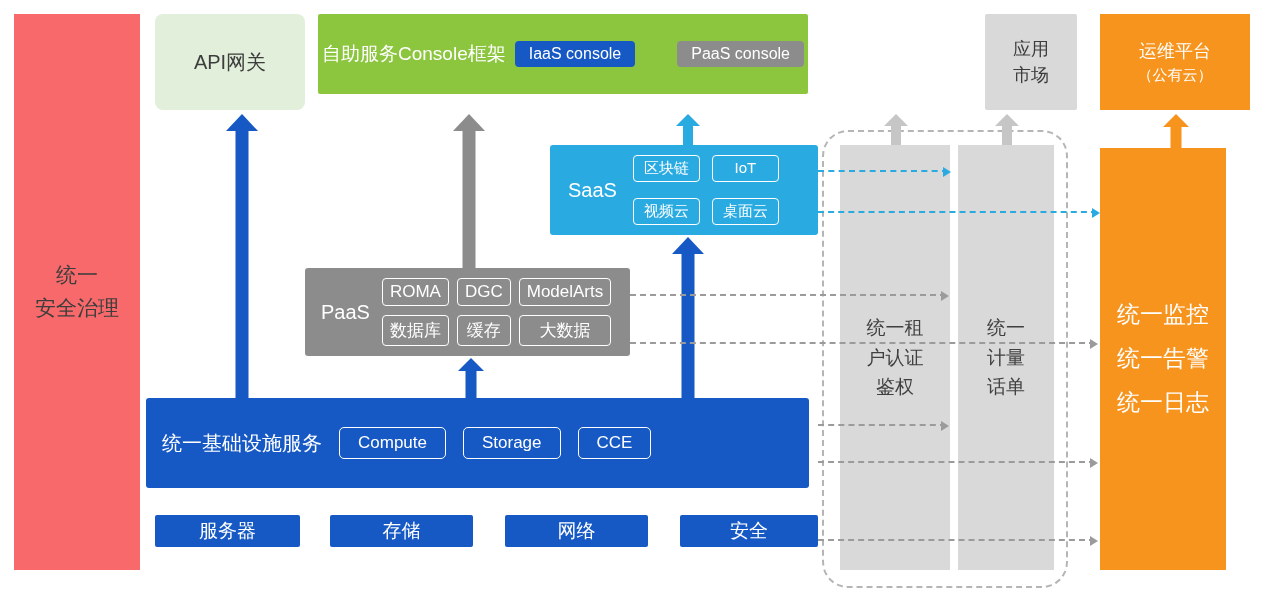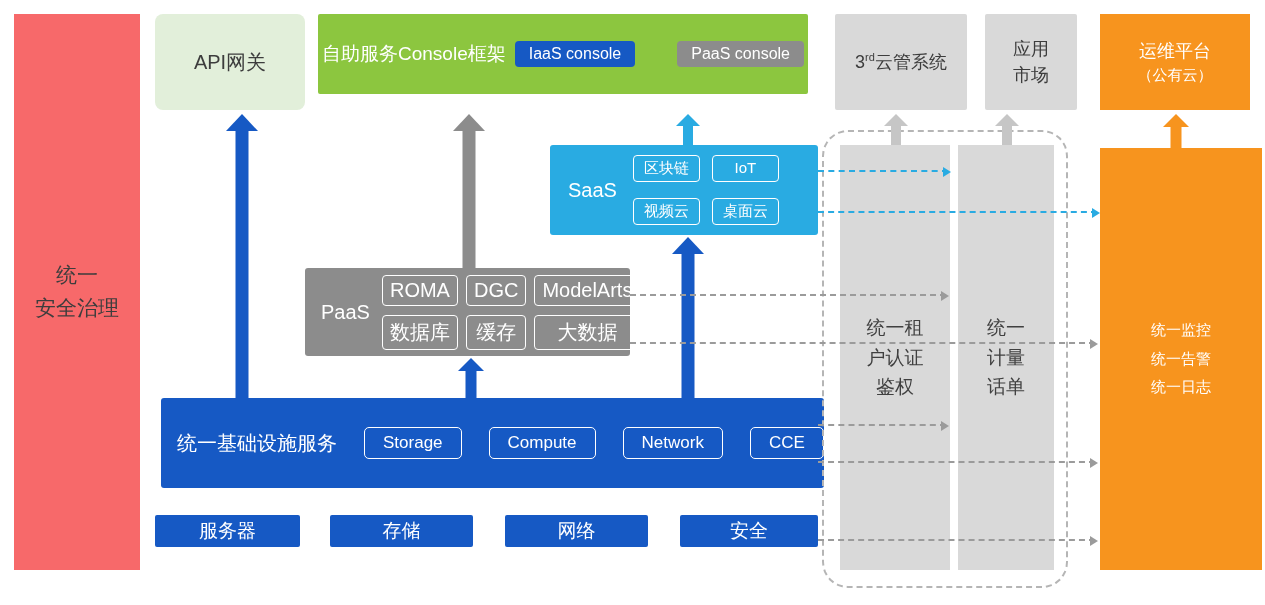--- a/index.html
+++ b/index.html
@@ -25,32 +25,32 @@
   .ops{left:1100px;top:14px;width:150px;height:96px;background:#F7941E;flex-direction:column;font-size:18px;line-height:1.4}
   .ops-sub{font-size:15px}
   
   .saas{left:550px;top:145px;width:268px;height:90px;background:#29ABE2;justify-content:flex-start;padding-left:18px;gap:16px;border-radius:3px}
   .panel-label{font-size:20px;color:#fff}
   .chip-grid{display:grid;gap:16px 12px}
   .saas .chip-grid{grid-template-columns:auto auto}
   .chip{border:1.5px solid #fff;border-radius:4px;color:#fff;text-align:center;padding:3px 10px;font-size:15px}
   .paas{left:305px;top:268px;width:325px;height:88px;background:#8C8C8C;justify-content:flex-start;padding-left:16px;gap:12px;border-radius:3px}
   .paas .chip-grid{grid-template-columns:auto auto auto;gap:9px 8px}
-  .paas .chip{font-size:20px;padding:3px 7px}
-  .infra{left:161px;top:398px;width:663px;height:90px;background:#1659C4;justify-content:flex-start;padding-left:16px;gap:27px;border-radius:3px}
+  .paas .chip{font-size:17px;padding:3px 7px}
+  .infra{left:146px;top:398px;width:663px;height:90px;background:#1659C4;justify-content:flex-start;padding-left:16px;gap:17px;border-radius:3px}
   .infra-label{font-size:20px}
   .infra .chip{font-size:17px;padding:5px 18px;border-radius:5px}
   
   .bbox{background:#1659C4;color:#fff;font-size:19px;top:515px;height:32px;border-radius:2px}
   
   .dashed-wrap{left:822px;top:130px;width:246px;height:458px;border:2px dashed #B5B5B5;border-radius:26px}
   .pillar{background:#D9D9D9;color:#404040;font-size:19px;line-height:1.55;top:145px;height:425px}
   .p-auth{left:840px;width:110px}
   .p-bill{left:958px;width:96px}
-  .monitor{left:1100px;top:148px;width:162px;height:422px;background:#F7941E;font-size:15px;line-height:1.9}
+  .monitor{left:1100px;top:148px;width:126px;height:422px;background:#F7941E;font-size:23px;line-height:1.9}
   
   .arrow{position:absolute;width:36px}
   .arrow i{position:absolute;top:0;left:50%;transform:translateX(-50%);width:0;height:0;
     border-left:var(--hw) solid transparent;border-right:var(--hw) solid transparent;
     border-bottom:var(--hh) solid var(--c)}
   .arrow b{position:absolute;top:calc(var(--hh) - 1px);bottom:0;left:50%;transform:translateX(-50%);
     width:var(--sw);background:var(--c)}
   
   .dash{position:absolute;height:0;border-top:2px dashed var(--c)}
   .dash i{position:absolute;right:-3px;top:-5px;width:0;height:0;
@@ -72,23 +72,20 @@
   </div>
 
   <div class="box cframe">
     <div class="cf-title">自助服务Console框架</div>
     <div class="cf-chips">
       <span class="cf-chip cf-iaas">IaaS console</span>
       <span class="cf-chip cf-paas">PaaS console</span>
     </div>
   </div>
 
-  <div class="box graybox third">
-    <span><span>3</span><sup>rd</sup><span>云管系统</span></span>
-  </div>
 
   <div class="box graybox market">
     <span class="pre">应用
 市场</span>
   </div>
 
   <div class="box ops">
     <span>运维平台</span>
     <span class="ops-sub">（公有云）</span>
   </div>
@@ -110,23 +107,22 @@
       <span class="chip">DGC</span>
       <span class="chip">ModelArts</span>
       <span class="chip">数据库</span>
       <span class="chip">缓存</span>
       <span class="chip">大数据</span>
     </div>
   </div>
 
   <div class="box infra">
     <span class="infra-label">统一基础设施服务</span>
+    <span class="chip">Compute</span>
     <span class="chip">Storage</span>
-    <span class="chip">Compute</span>
-    <span class="chip">Network</span>
     <span class="chip">CCE</span>
   </div>
 
   <div class="box bbox" style="left:155px;width:145px">
     <span>服务器</span>
   </div>
   <div class="box bbox" style="left:330px;width:143px">
     <span>存储</span>
   </div>
   <div class="box bbox" style="left:505px;width:143px">

